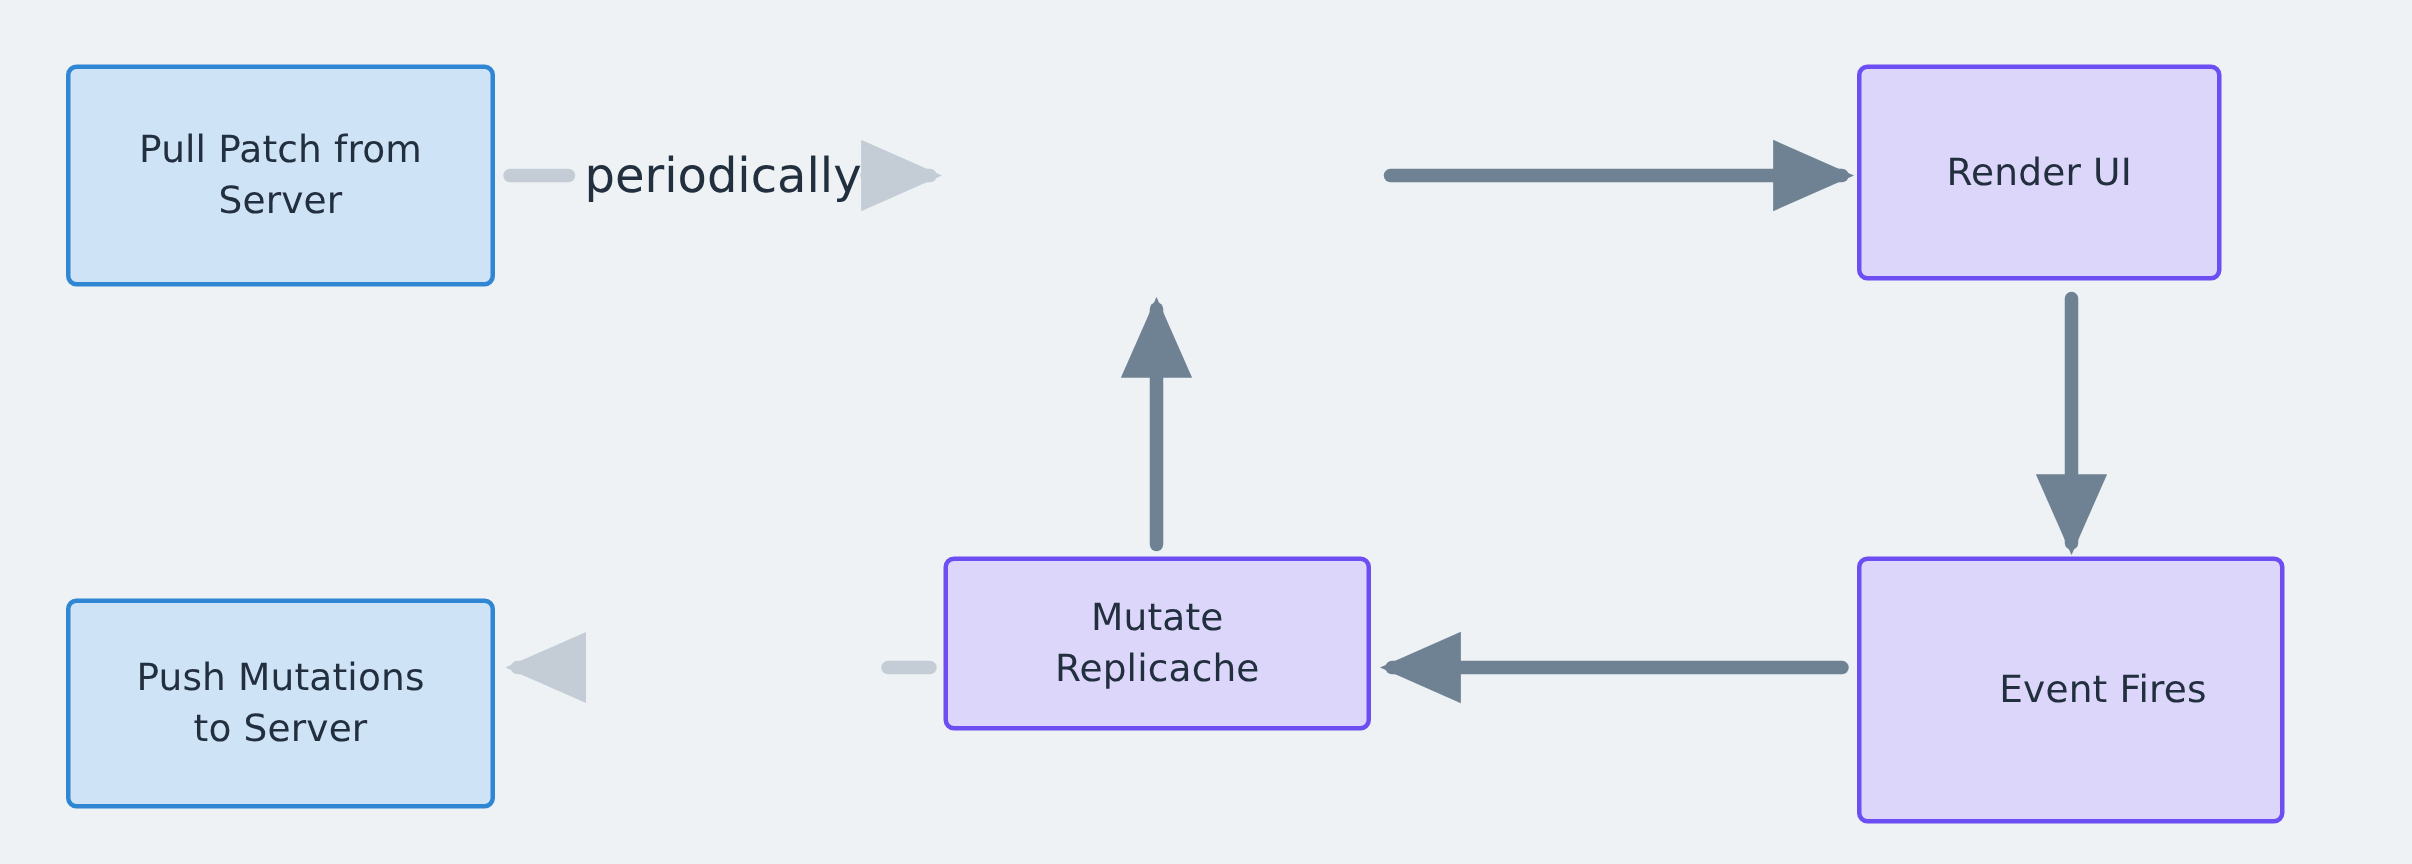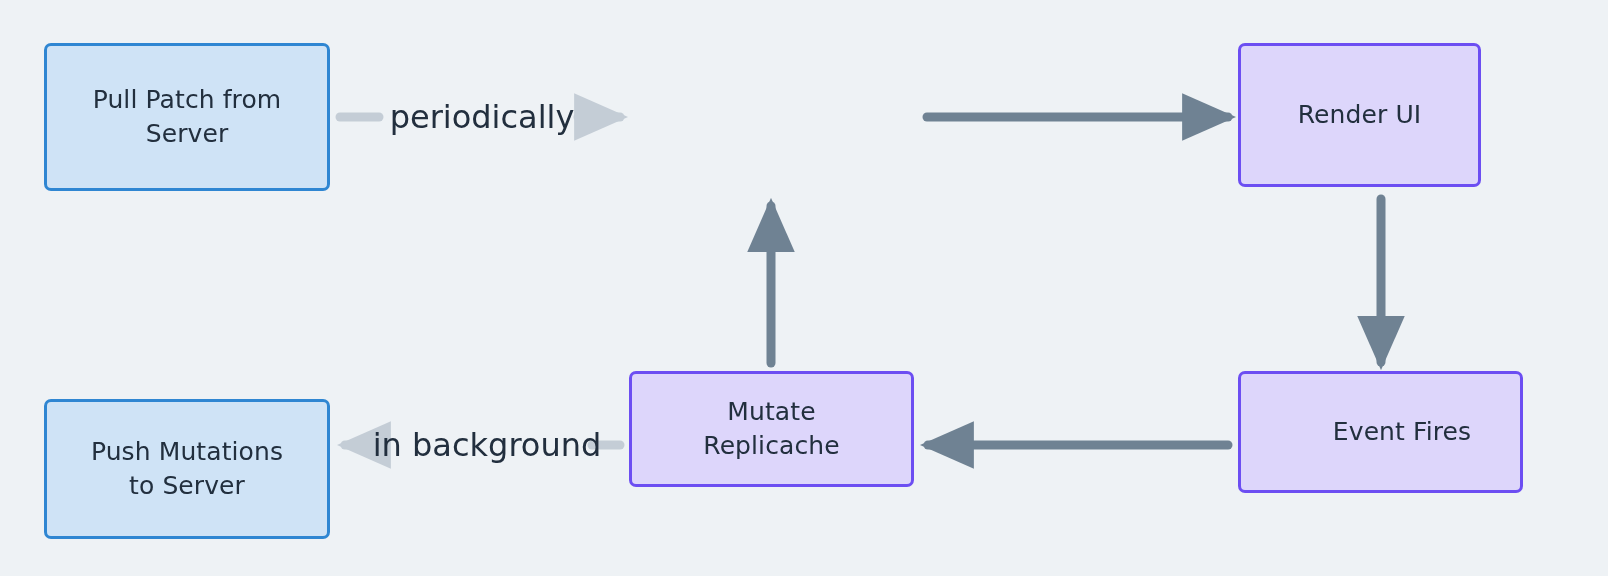--- a/index.html
+++ b/index.html
@@ -83,19 +83,18 @@
 
 
   <div class="node purple" style="left:1238px; top:43px; width:243px; height:144px;">Render UI</div>
 
   <div class="node blue" style="left:44px; top:371px; width:286px; height:140px;margin-top:28px;">Push Mutations
 to Server</div>
 
   <div class="node purple" style="left:629px; top:371px; width:285px; height:116px;">Mutate
 Replicache</div>
 
-  <div class="node purple" style="left:1238px; top:371px; width:285px; height:122px;padding-left:43px;">Event Fires</div>
+  <div class="node purple" style="left:1238px; top:371px; width:285px; height:178px;padding-left:43px;">Event Fires</div>
 
   <div class="edge-label" style="left:482px; top:117px;">periodically</div>
 
-  <div class="edge-label" style="left:487px; top:445px;">in background</div>
 
 </div>
 
 </body></html>

